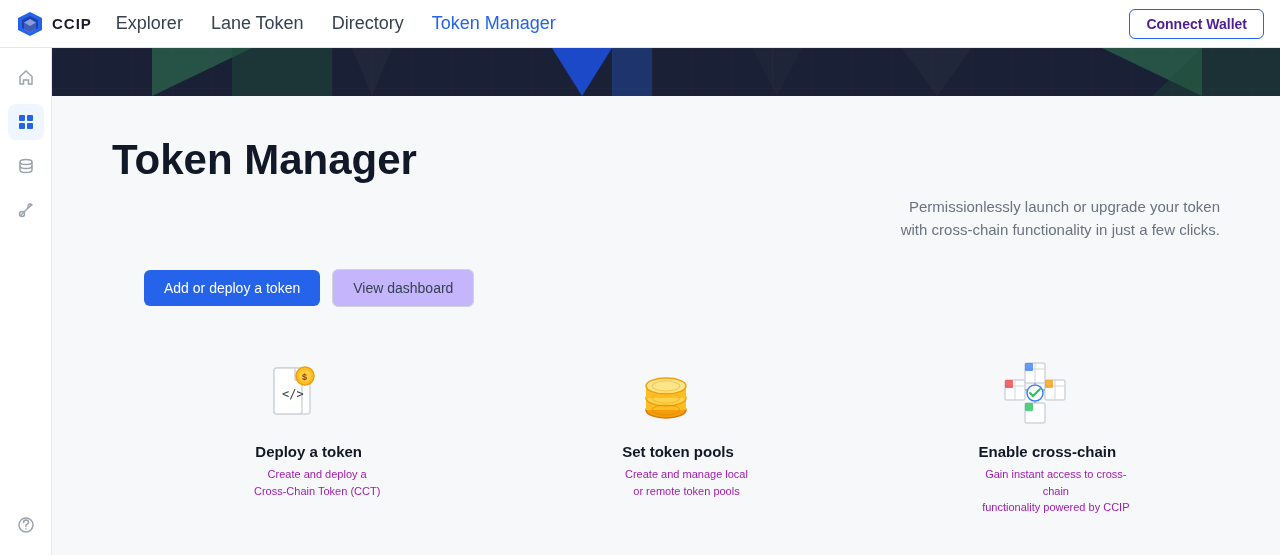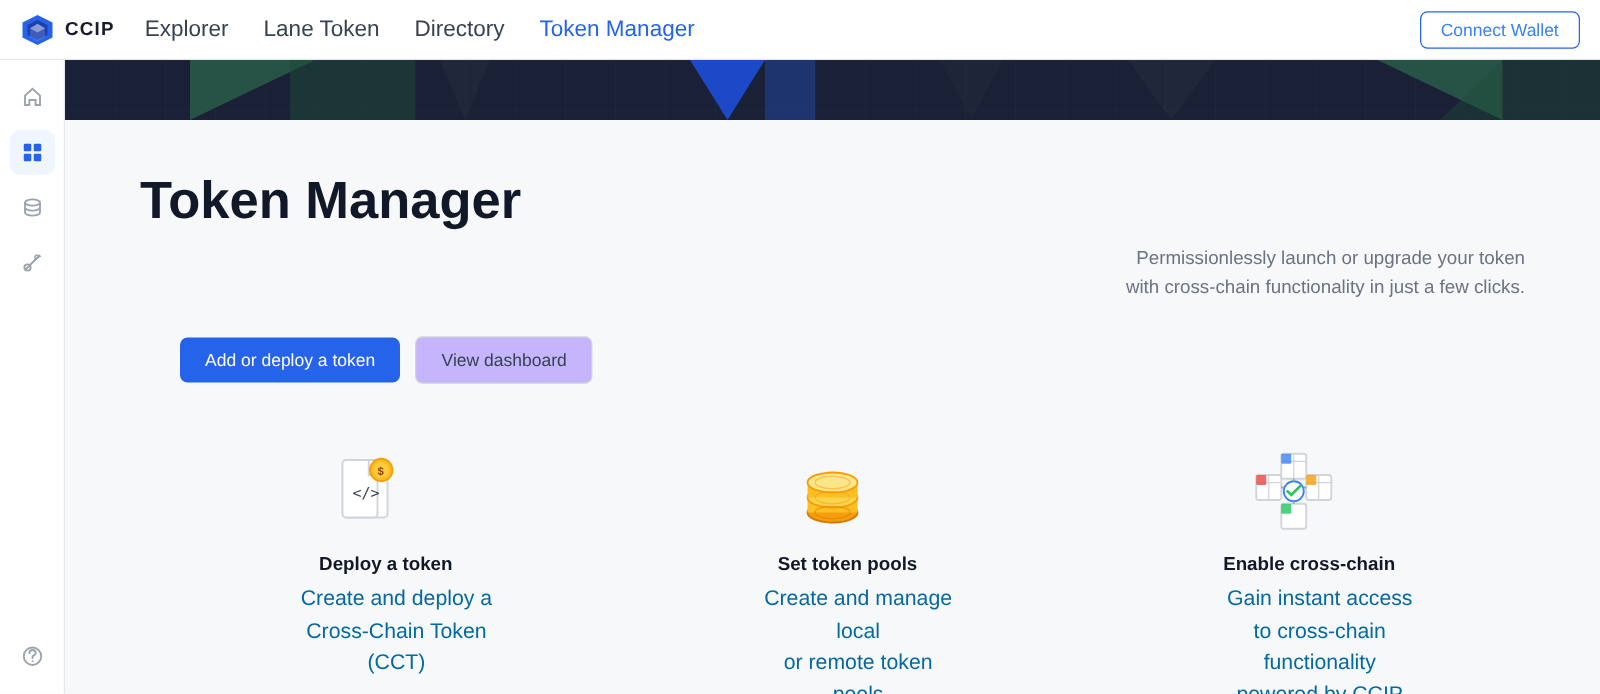--- a/index.html
+++ b/index.html
@@ -26,22 +26,22 @@
     }
     .navbar-links {
       display: flex; align-items: center; gap: 28px; flex: 1;
     }
     .navbar-link {
       font-size: 18px; color: #374151; cursor: pointer; text-decoration: none;
     }
     .navbar-link.active { color: #2563eb; font-weight: 500; }
     .connect-wallet-btn {
       border: 1.5px solid #2563eb; background: #fff;
-      color: #3b82f6; padding: 6px 16px; border-radius: 6px;
-      font-size: 14px; cursor: pointer; font-weight: 400;
+      color: #4c1d95; padding: 6px 16px; border-radius: 6px;
+      font-size: 14px; cursor: pointer; font-weight: 700;
       white-space: nowrap;
     }
 
     
     .layout {
       display: flex; height: calc(555px - 48px);
     }
     .sidebar {
       width: 52px; background: #fff; border-right: 1px solid #e5e7eb;
       display: flex; flex-direction: column; align-items: center;
@@ -100,21 +100,21 @@
       text-align: center; width: 200px;
     }
     .feature-icon {
       width: 72px; height: 72px; margin-bottom: 14px;
       display: flex; align-items: center; justify-content: center;
     }
     .feature-title {
       font-size: 15px; font-weight: 700; color: #111827; margin-bottom: 6px; margin-left: 24px;
     }
     .feature-desc {
-      font-size: 17px; color: #0369a1; line-height: 1.5; margin-left: 41px;
+      font-size: 11px; color: #a21caf; line-height: 1.5; margin-left: 41px;
     }
 
     
     svg { display: block; }
   </style>
 </head>
 <body>
 
 <nav class="navbar">
   <div class="navbar-logo">

